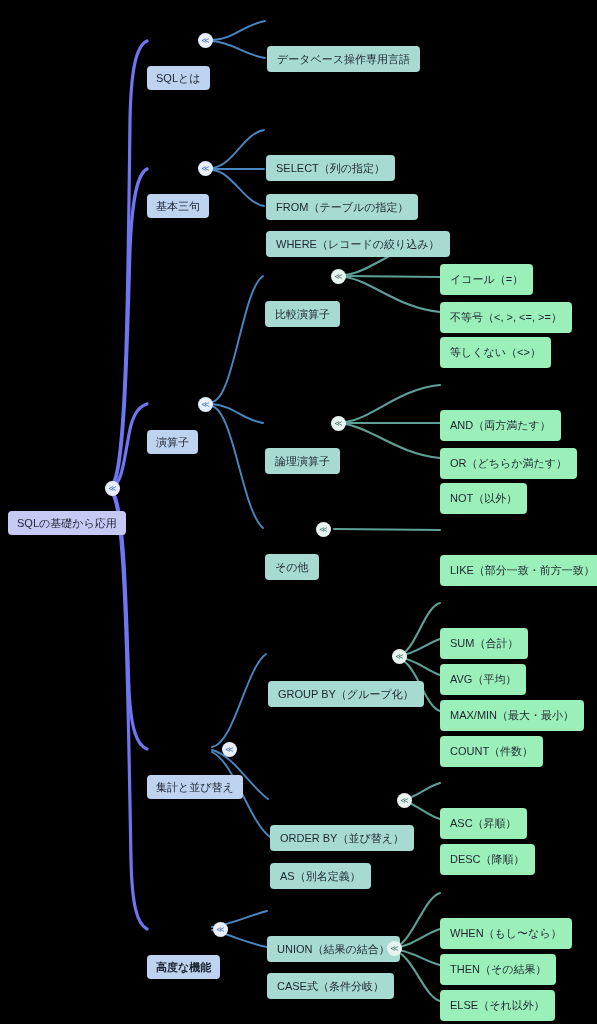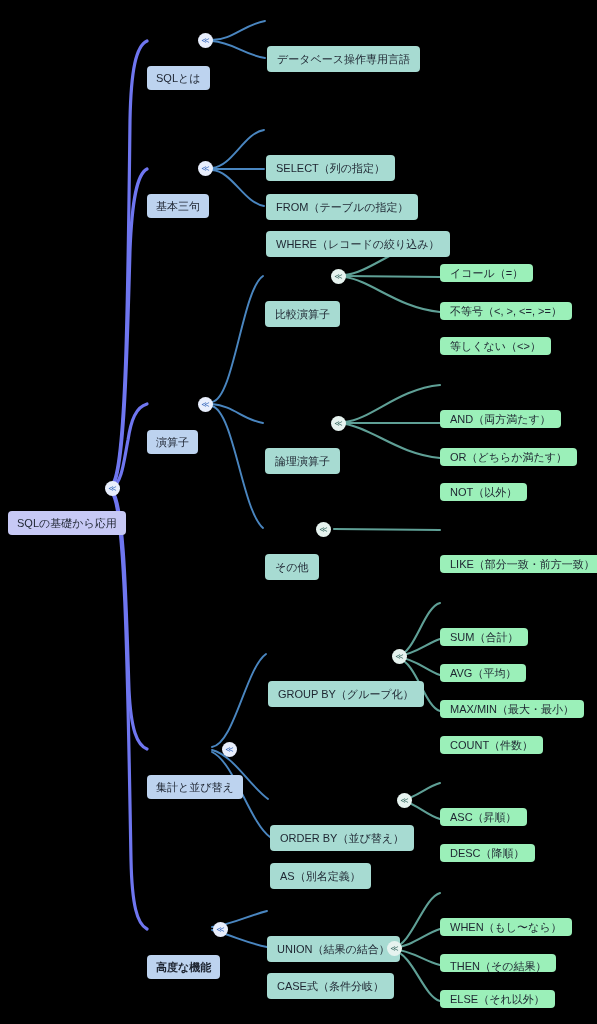--- a/index.html
+++ b/index.html
@@ -5,21 +5,21 @@
   html,body{margin:0;padding:0;background:#000;}
   #stage{position:relative;width:597px;height:1024px;background:#000;overflow:hidden;
          font-family:"Liberation Sans","DejaVu Sans",sans-serif;}
   svg.edges{position:absolute;left:0;top:0;width:597px;height:1024px;pointer-events:none;}
   .node{position:absolute;box-sizing:border-box;display:flex;align-items:center;
         border-radius:4px;white-space:nowrap;color:#1d2430;margin-top:38px;}
   .node .lbl{display:block;line-height:1;}
   .lvl0{background:#c7c9f5;padding:0 9px;font-size:11px;height:24px;}
   .lvl1{background:#bdd3ef;padding:0 9px;font-size:11px;height:24px;}
   .lvl2{background:#a7dbd2;padding:0 10px;font-size:11px;height:26px;}
-  .lvl3{background:#9bf0b9;padding:0 10px;font-size:11px;height:18px;}
+  .lvl3{background:#9bf0b9;padding:0 10px;font-size:11px;height:31px;}
   .toggle{position:absolute;width:15px;height:15px;border-radius:50%;
           display:flex;align-items:center;justify-content:center;
           font-size:8px;line-height:1;color:#2b3a46;}
   .tg-blue{background:#e8eefc;color:#3f6fbf;}
   .tg-teal{background:#e6f3ef;color:#3e6f67;}
 </style>
 </head>
 <body>
 
 <div id="stage">
@@ -208,21 +208,21 @@
 
   <div class="node lvl2" style="left:267px;top:935px;">
     <span class="lbl">CASE式（条件分岐）</span>
   </div>
   <div class="toggle tg-teal" style="left:387px;top:941px;">
     <span>≪</span>
   </div>
   <div class="node lvl3" style="left:440px;top:880px;">
     <span class="lbl">WHEN（もし〜なら）</span>
   </div>
-  <div class="node lvl3" style="left:440px;top:916px;align-items:flex-end;">
+  <div class="node lvl3" style="left:440px;top:916px;">
     <span class="lbl">THEN（その結果）</span>
   </div>
   <div class="node lvl3" style="left:440px;top:952px;">
     <span class="lbl">ELSE（それ以外）</span>
   </div>
   <div class="node lvl3" style="left:440px;top:988px;">
     <span class="lbl">END（終了）</span>
   </div>
 
 </div>

